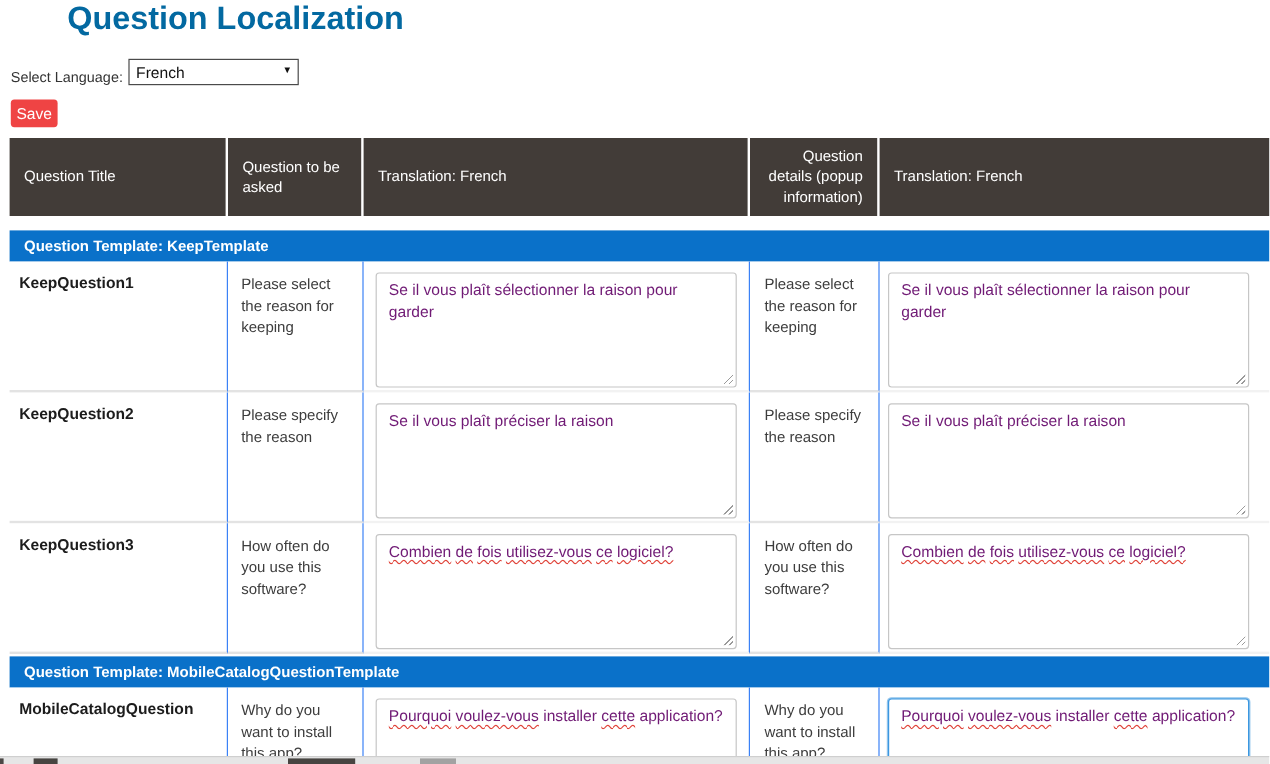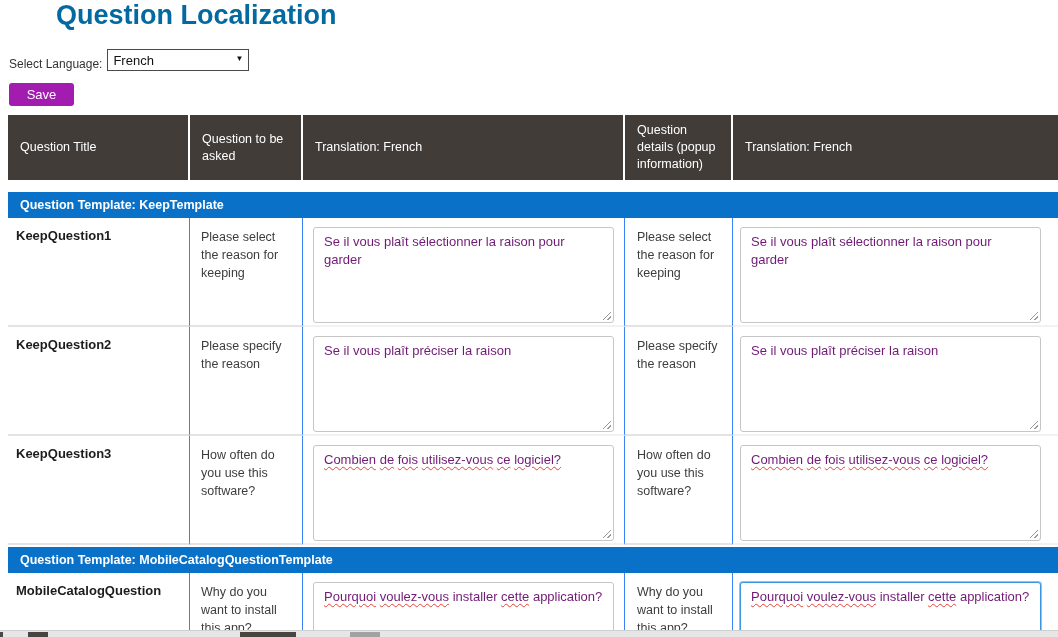--- a/index.html
+++ b/index.html
@@ -13,30 +13,30 @@
   .lang-row label { font-size:12px; color:#333; margin-right:5px; }
   .select-wrap { position:relative; width:142px; height:22px;border-radius:10px; }
   .select-wrap select {
     width:100%; height:100%; border:1px solid #4a4a4a; background:#fff; border-radius:0;
     font-family:inherit; font-size:13px; color:#111; padding:0 18px 0 5px;
     -webkit-appearance:none; appearance:none;
   }
   .select-wrap .caret { position:absolute; right:6px; top:6px; font-size:8px; color:#111; pointer-events:none; line-height:1; }
 
   button.save {
-    position:absolute; left:9px; top:83px; width:65px; height:23px;
-    background:#a21caf; color:#fff; border:none; border-radius:3px;
+    position:absolute; left:9px; top:83px; width:39px; height:23px;
+    background:#ef4444; color:#fff; border:none; border-radius:3px;
     font-family:inherit; font-size:13px; cursor:pointer;
   }
 
   .tbl { position:absolute; left:8px; top:115px; width:1050px; }
   .thead { display:flex; height:65px; background:#423c38; }
   .th { display:flex; align-items:center; padding:0 12px; color:#fff; font-size:12.5px; line-height:17px; border-right:2px solid #fff; }
   .th:last-child { border-right:none; }
-  .th.w1 { width:182px; } .th.w2 { width:113px; } .th.w3 { width:322px; } .th.w4 { width:108px; } .th.w5 { width:325px; border-right:none; }
+  .th.w1 { width:182px; } .th.w2 { width:113px; } .th.w3 { width:322px; } .th.w4 { width:108px;text-align:right; } .th.w5 { width:325px; border-right:none; }
 
   .section-bar { height:26px; background:#0a71c9; color:#fff; font-size:12.5px; font-weight:bold; display:flex; align-items:center; padding:0 12px; margin-top:12px; }
   .section-bar + * { margin-top:0; }
   .tbody .section-bar:not(:first-child) { margin-top:2px; }
 
   .trow { display:flex; min-height:109px; background:#fff; }
   .cell { border-right:1px solid #3b82f6; }
   .c1 { width:182px; padding:10px 8px 0 8px; font-size:13px; font-weight:bold; color:#1c1c1c; border-bottom:2px solid #e3e3e3; }
   .c2 { width:113px; padding:10px 14px 0 11px; font-size:12.5px; color:#3d3d3d; line-height:18px; border-bottom:2px solid #e3e3e3; }
   .c3 { width:322px; padding:9px 0 0 10px; border-bottom:2px solid #f2f2f2; }

